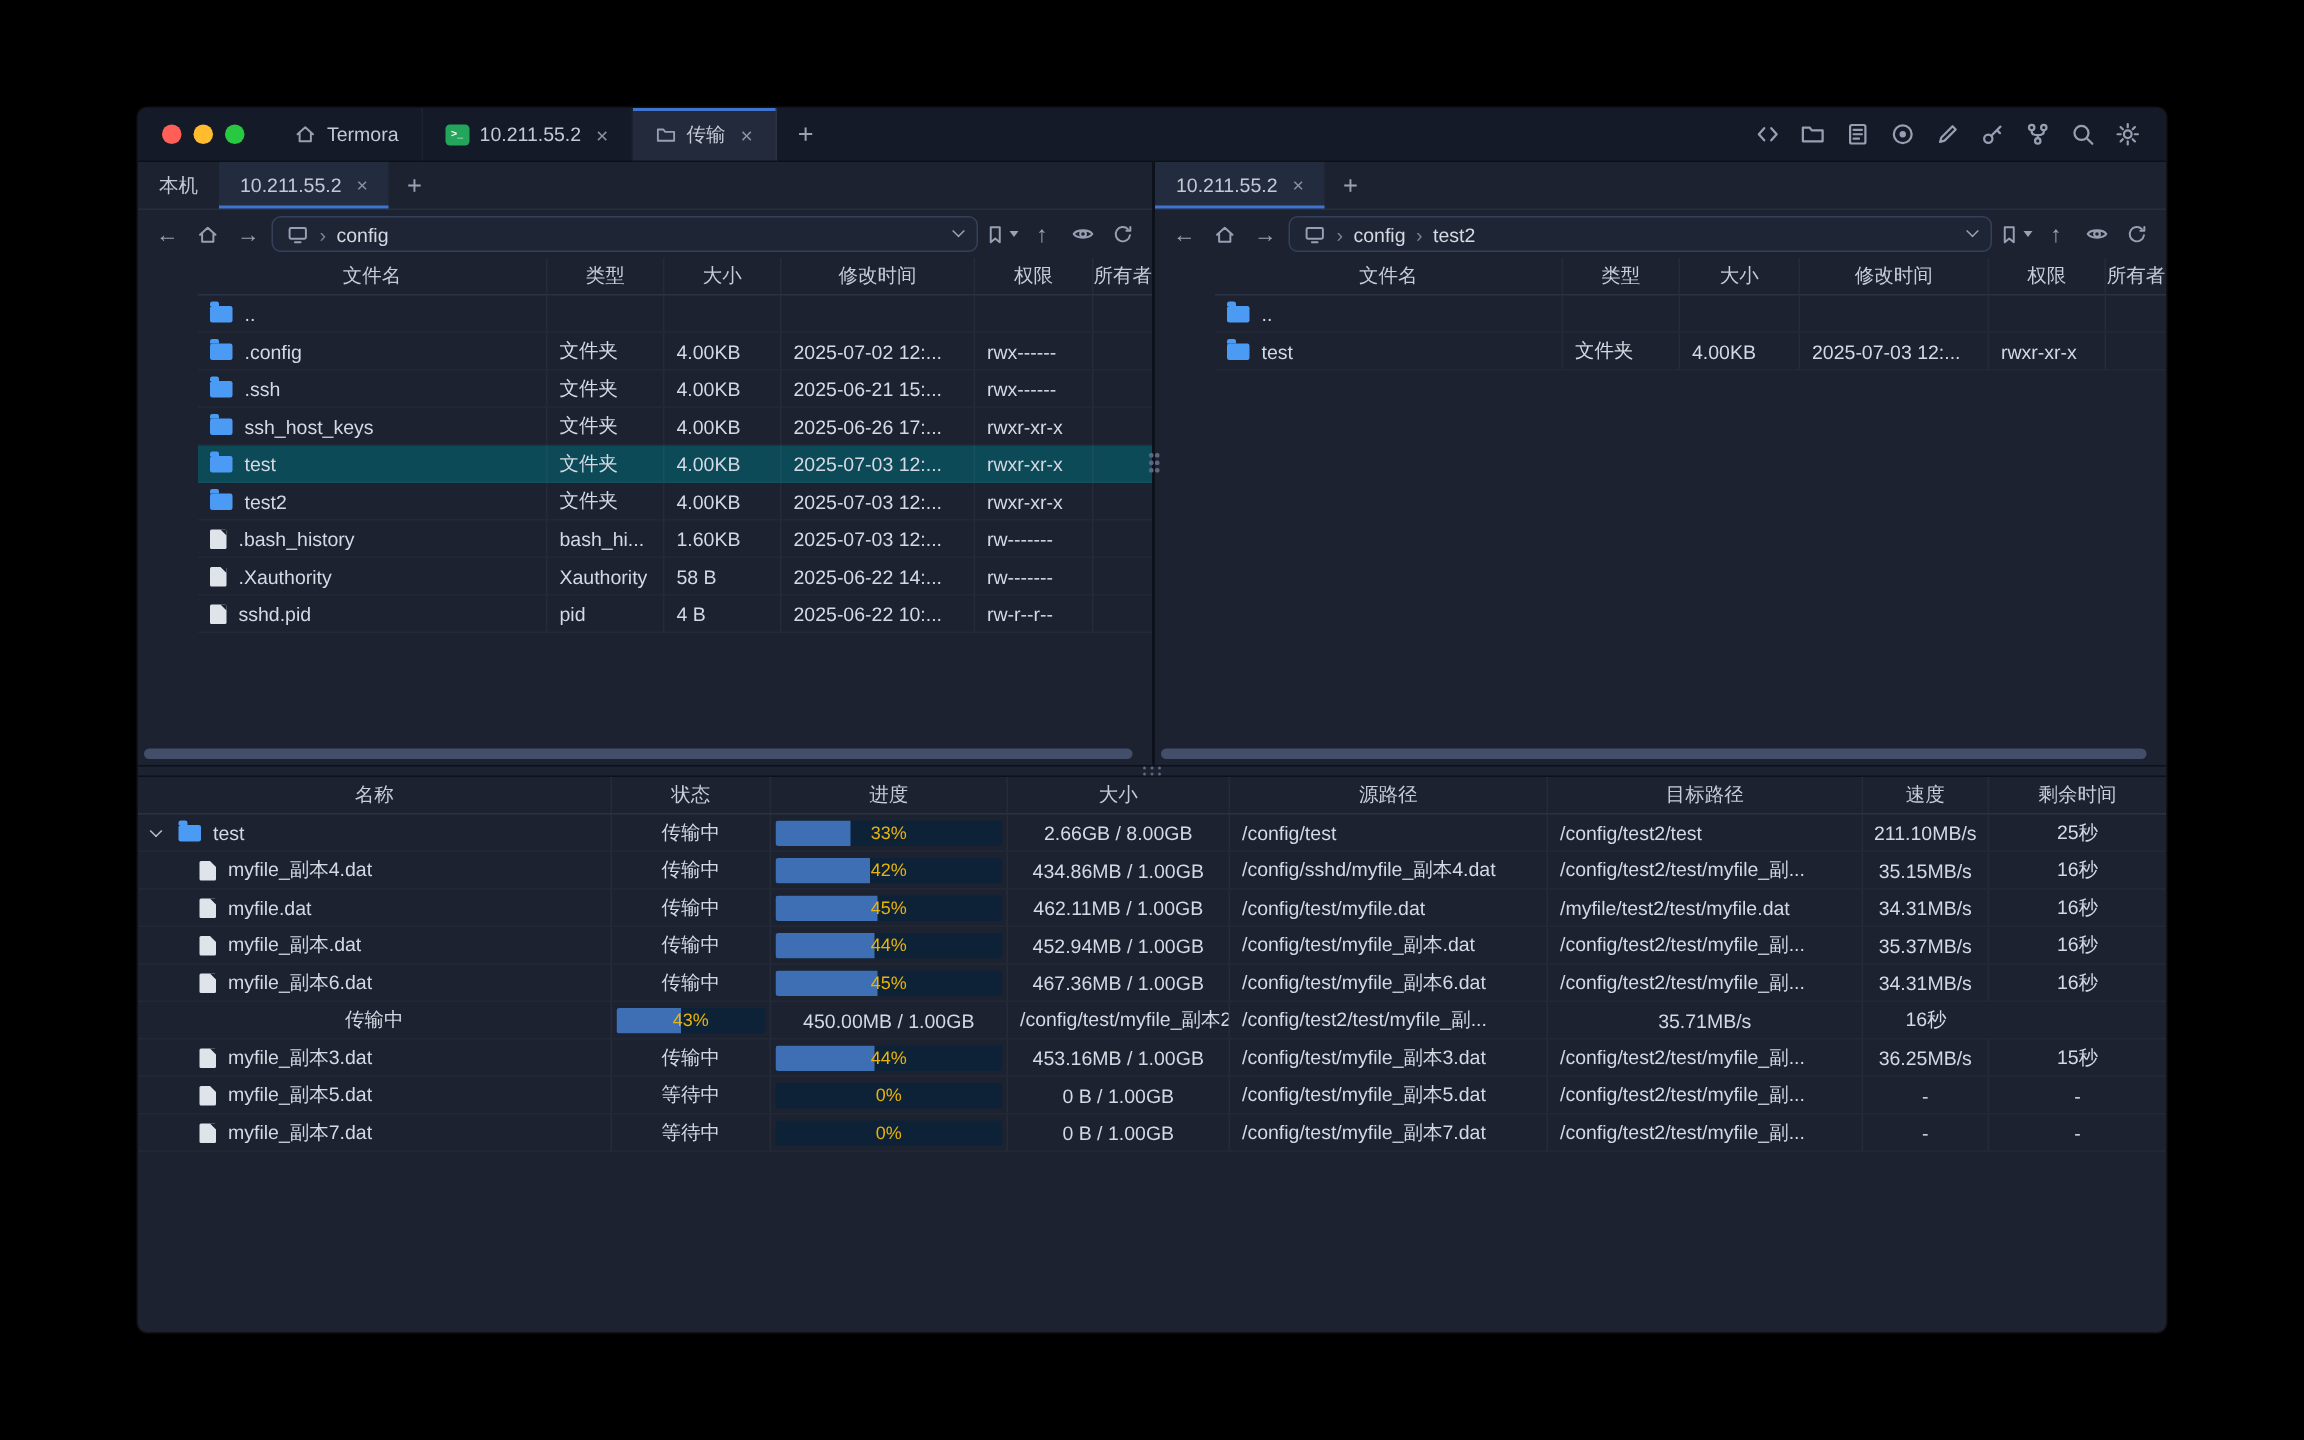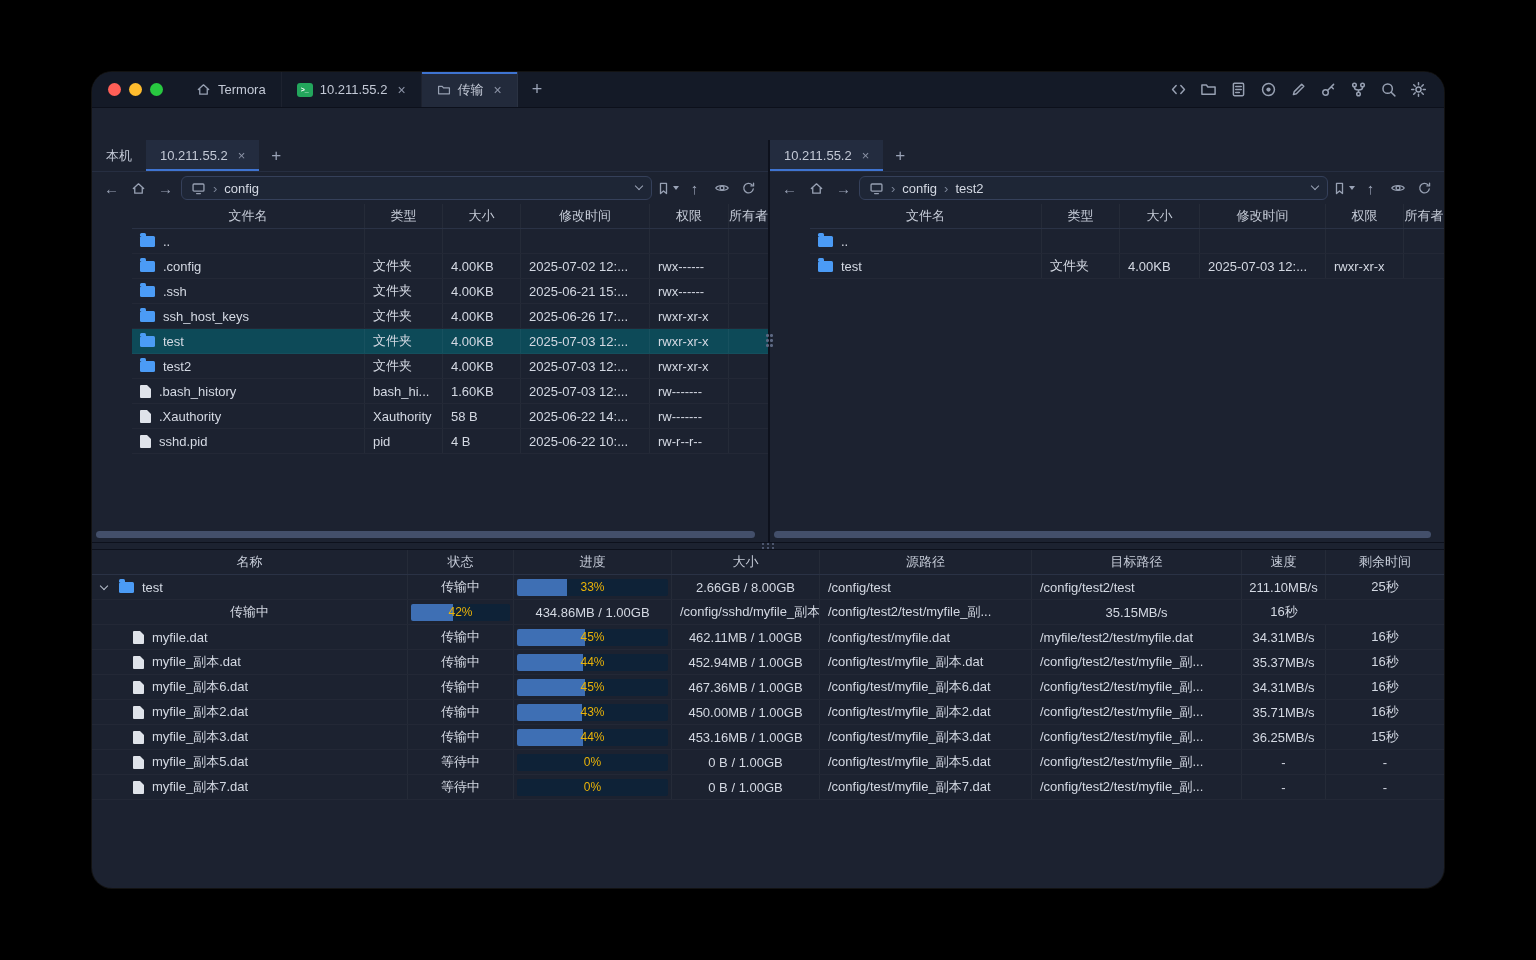--- a/index.html
+++ b/index.html
@@ -1,39 +1,39 @@
 <!DOCTYPE html>
 <html><head>
 <meta charset="utf-8">
 <style>
   * { box-sizing: border-box; margin: 0; padding: 0; }
   html,body { width:1536px; height:960px; background:#000; font-family:"Liberation Sans","DejaVu Sans",sans-serif; }
   .window {
     position:absolute; left:92px; top:72px; width:1352px; height:816px;
-    background:#1c2230; border-radius:20px; overflow:hidden;
+    background:#1c2230; border-radius:6px; overflow:hidden;
     box-shadow:0 0 0 1px rgba(255,255,255,0.07), 0 24px 70px rgba(0,0,0,0.85);
     display:flex; flex-direction:column; color:#d4d9e3; font-size:13px;
   }
   svg.ic { stroke:#97a0b2; fill:none; stroke-width:1.4; stroke-linecap:round; stroke-linejoin:round; display:block; }
 
   
   .titlebar { height:36px; flex:0 0 36px; background:#141a27; border-bottom:1px solid #0c101b; display:flex; align-items:stretch; }
   .traffic { display:flex; align-items:center; gap:8px; padding:0 18px 0 16px; }
   .tl { width:13px; height:13px; border-radius:50%; }
   .tb-tabs { display:flex; align-items:stretch; }
   .tb-tab { display:flex; align-items:center; gap:7px; padding:0 15px; color:#c3c9d6; border-right:1px solid rgba(255,255,255,0.04); }
   .tb-tab.active { background:#222a3b; box-shadow:inset 0 2px 0 #3f74d1; }
   .tb-close { margin-left:3px; color:#8b93a6; font-size:14px; line-height:1; }
   .tb-plus { display:flex; align-items:center; padding:0 14px; color:#9aa3b6; font-size:18px; }
   .term-badge { width:16px; height:14px; background:#23a65c; border-radius:3px; display:flex; align-items:center; justify-content:center; color:#fff; font-size:7px; font-weight:bold; letter-spacing:0; }
   .tb-actions { margin-left:auto; display:flex; align-items:center; gap:10px; padding-right:16px; }
   .tb-actions .icon { width:20px; height:20px; display:flex; align-items:center; justify-content:center; }
 
   
-  .panels { flex:0 0 402px; height:402px; display:flex; position:relative;margin-top:32px; }
+  .panels { flex:0 0 402px; height:402px; display:flex; position:relative; }
   .fpanel { display:flex; flex-direction:column; min-width:0; position:relative; }
   .fpanel.left { width:676px; }
   .fpanel.right { flex:1; }
   .vsplit { width:2px; background:#0d111c; position:relative; z-index:5; }
   .vgrip { position:absolute; top:194px; left:-2px; width:2.5px; height:2.5px; border-radius:50%; background:#5c6882;
     box-shadow:4px 0 0 #5c6882, 0 5px 0 #5c6882, 4px 5px 0 #5c6882, 0 10px 0 #5c6882, 4px 10px 0 #5c6882; }
 
   .ptabs { height:32px; flex:0 0 32px; display:flex; align-items:stretch; border-bottom:1px solid #262e41; }
   .ptab { display:flex; align-items:center; gap:7px; padding:0 14px; color:#c3c9d6; }
   .ptab.active { background:#232c3f; box-shadow:inset 0 -2px 0 #3f74d1; }
@@ -461,20 +461,24 @@
           </div>
         </div>
       <div class="tcell center">2.66GB / 8.00GB</div>
       <div class="tcell">/config/test</div>
       <div class="tcell">/config/test2/test</div>
       <div class="tcell center">211.10MB/s</div>
       <div class="tcell center">25秒</div>
     </div>
 
     <div class="trow">
+      <div class="tcell name child">
+          <span class="ico-file"></span>
+          <span>myfile_副本4.dat</span>
+        </div>
       <div class="tcell center">传输中</div>
       <div class="tcell progress">
           <div class="pbar">
             <div class="fill" style="width: 42%;"></div>
             <div class="pct">42%</div>
           </div>
         </div>
       <div class="tcell center">434.86MB / 1.00GB</div>
       <div class="tcell">/config/sshd/myfile_副本4.dat</div>
       <div class="tcell">/config/test2/test/myfile_副...</div>
@@ -533,24 +537,20 @@
           </div>
         </div>
       <div class="tcell center">467.36MB / 1.00GB</div>
       <div class="tcell">/config/test/myfile_副本6.dat</div>
       <div class="tcell">/config/test2/test/myfile_副...</div>
       <div class="tcell center">34.31MB/s</div>
       <div class="tcell center">16秒</div>
     </div>
 
     <div class="trow">
-      <div class="tcell name child">
-          <span class="ico-file"></span>
-          <span>myfile_副本2.dat</span>
-        </div>
       <div class="tcell center">传输中</div>
       <div class="tcell progress">
           <div class="pbar">
             <div class="fill" style="width: 43%;"></div>
             <div class="pct">43%</div>
           </div>
         </div>
       <div class="tcell center">450.00MB / 1.00GB</div>
       <div class="tcell">/config/test/myfile_副本2.dat</div>
       <div class="tcell">/config/test2/test/myfile_副...</div>

